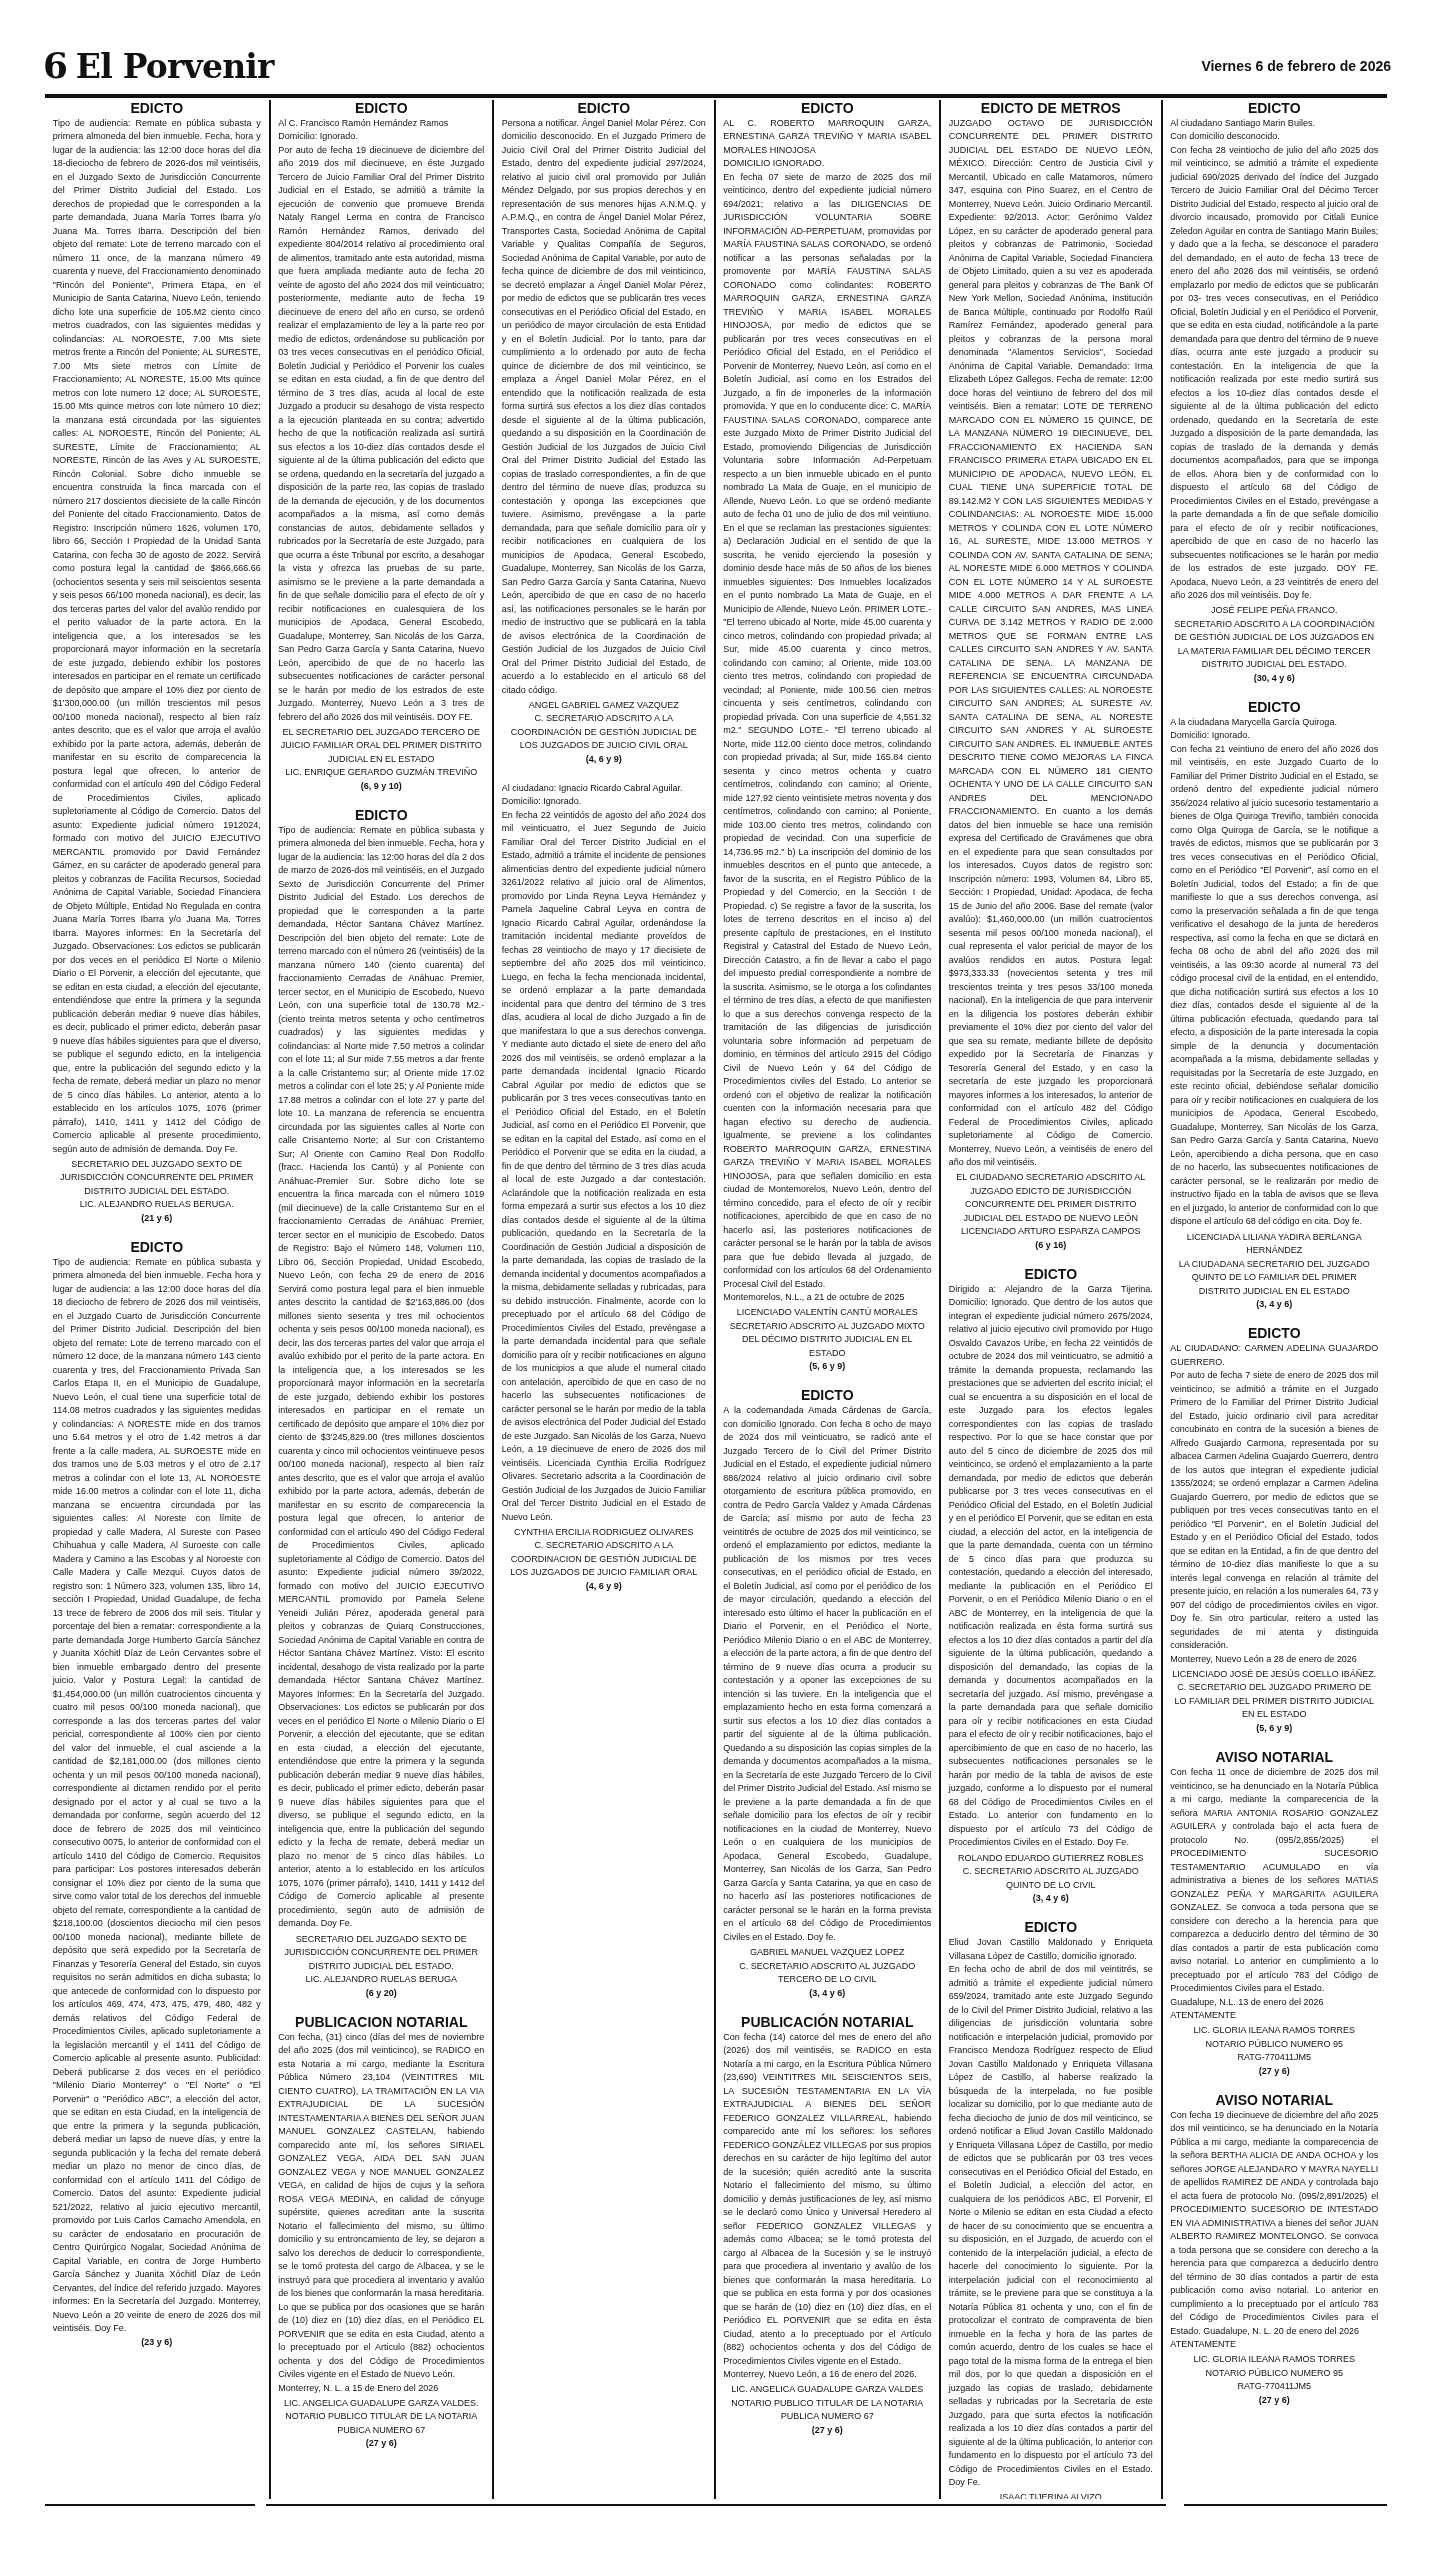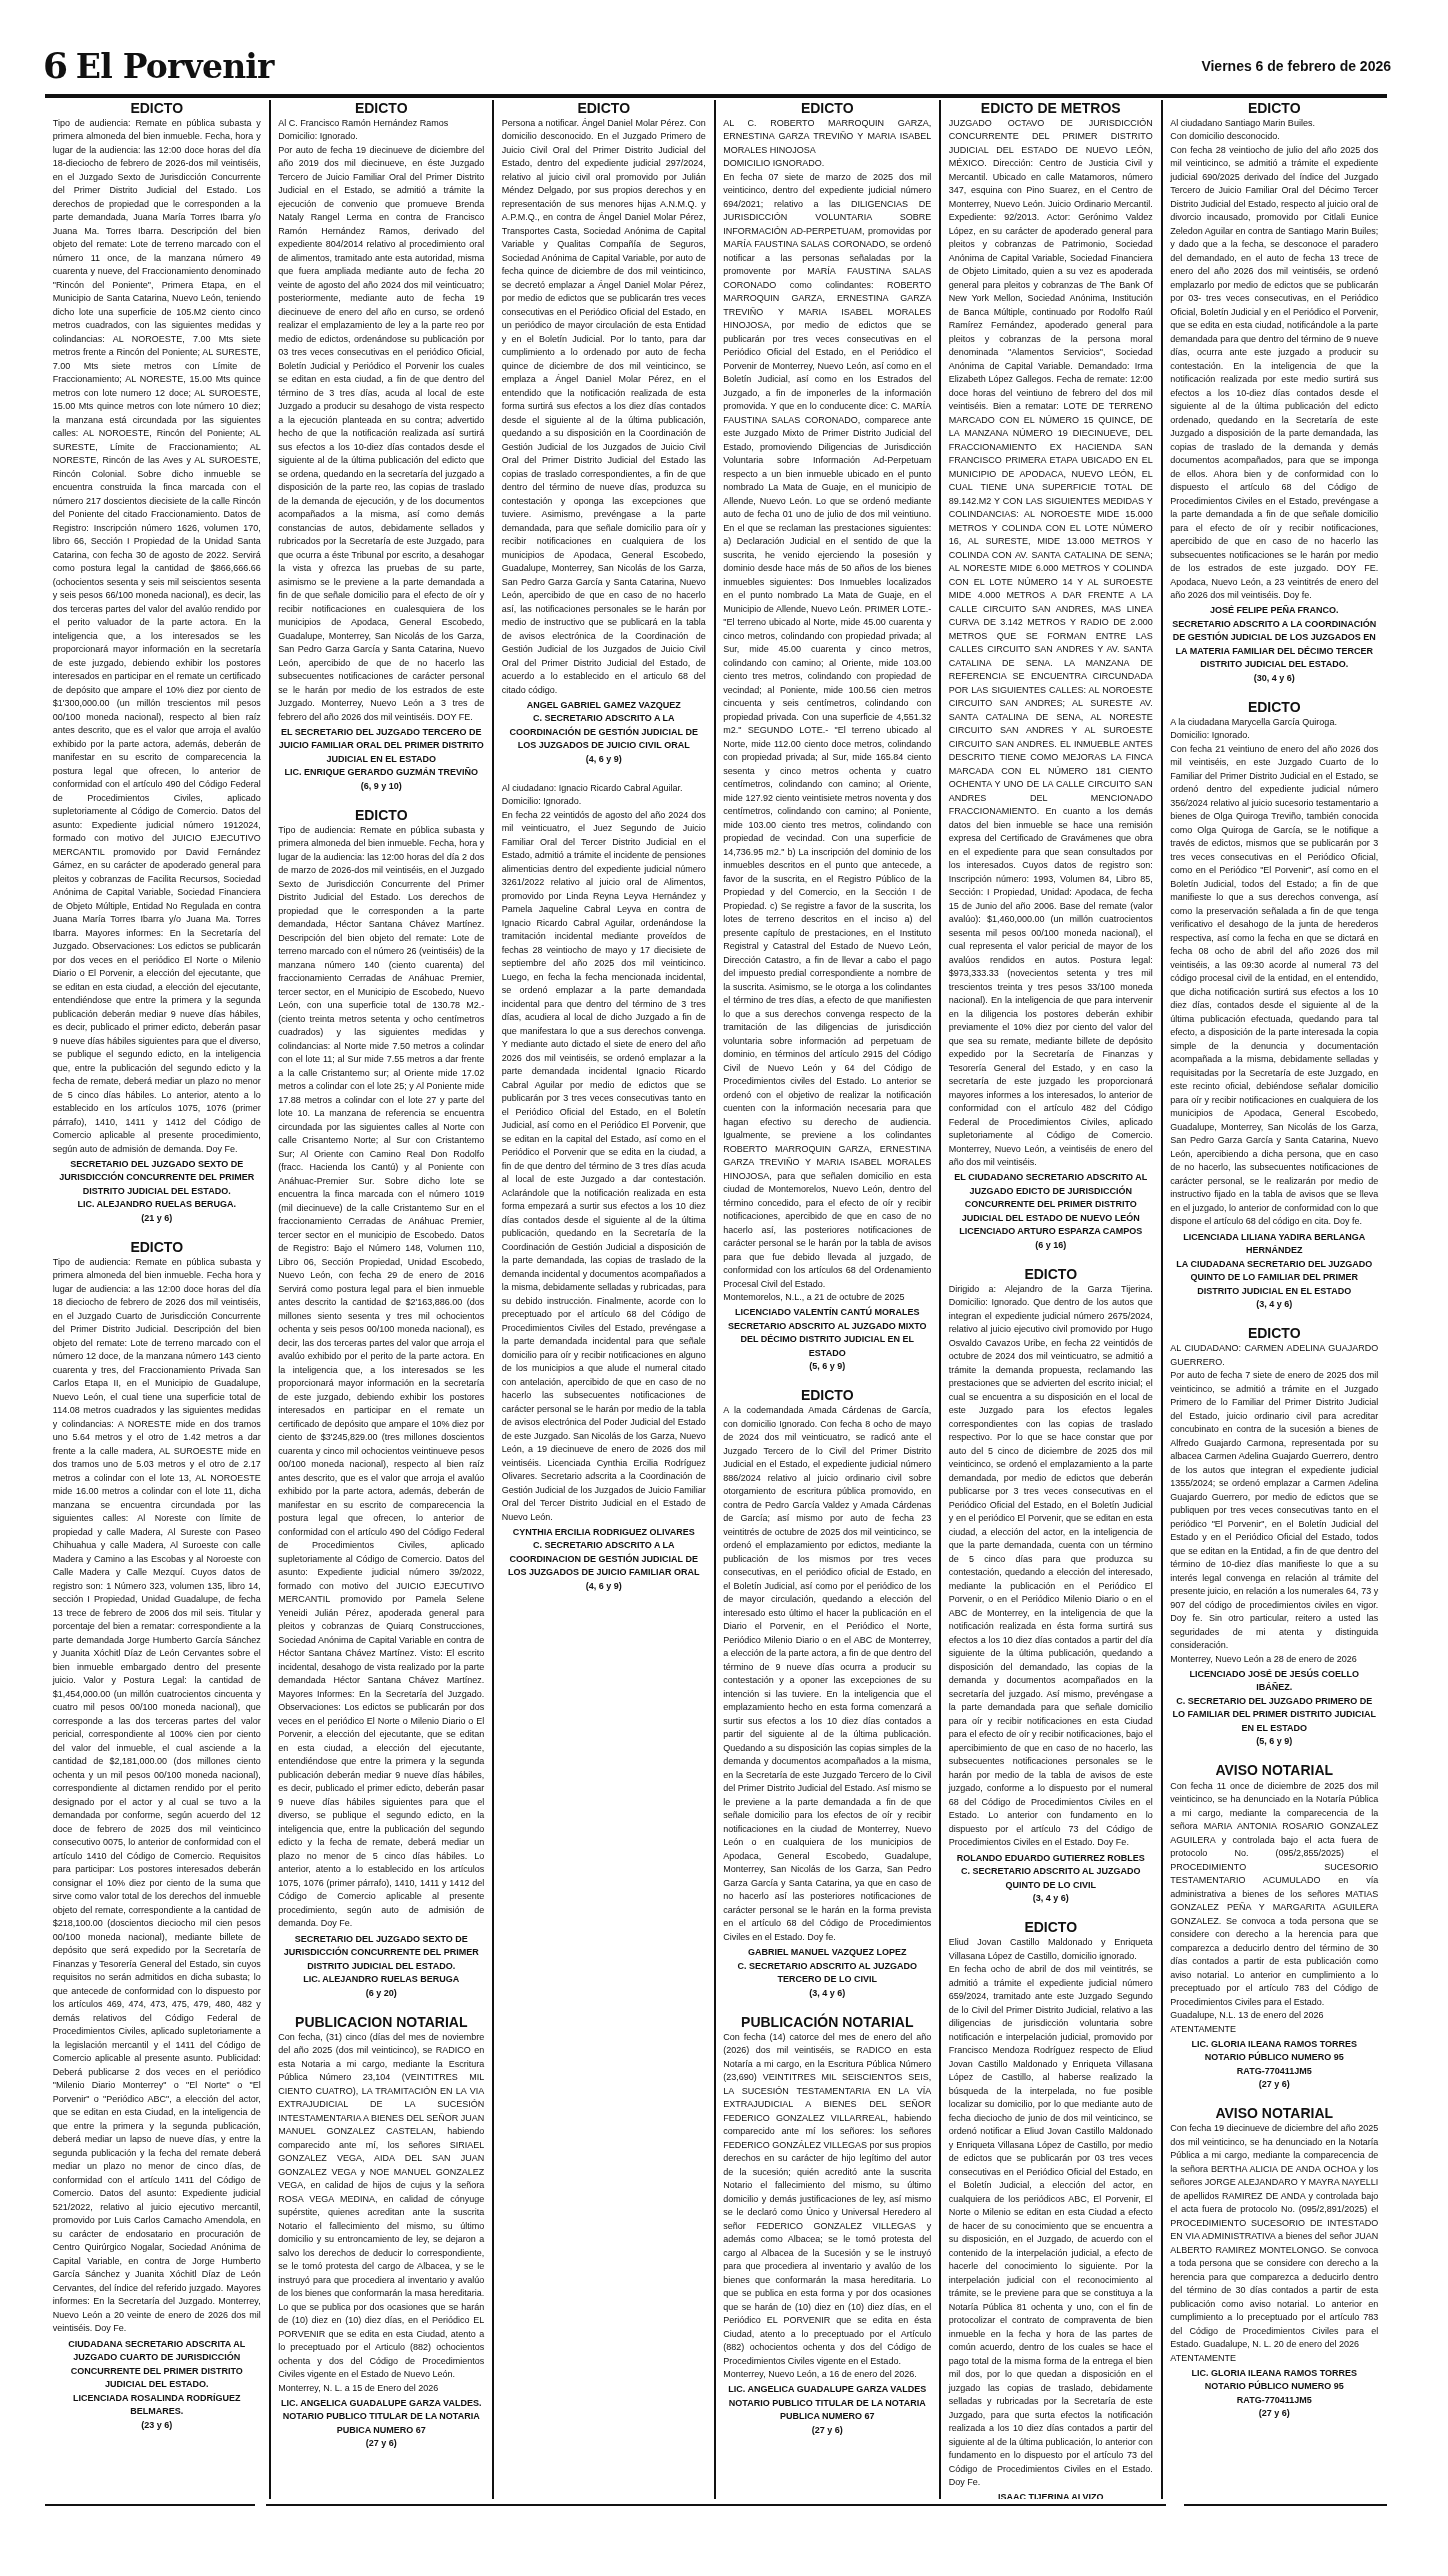--- a/index.html
+++ b/index.html
@@ -12,21 +12,21 @@
   .mast-date { position:absolute; right:0; top:11px; font-weight:bold; font-size:14px; }
   .top-rule { position:absolute; top:94px; left:45px; right:62px; height:3.9px; background:#111; }
   .columns { position:absolute; top:100px; left:45px; width:1341px; height:2399px; display:flex; }
   .col { width:224px; height:100%; box-sizing:border-box; padding:1.6px 7.8px 0 7.8px; overflow:hidden;
          font-size:9px; line-height:13.5px; text-align:justify; }
   .col.boxed { border-left:2.3px solid #111; }
   .col.boxed-r { border-right:2.3px solid #111; }
   .notice { margin-bottom:15.6px; }
   .notice-title { text-align:center; font-weight:bold; font-size:14px; margin-bottom:1.6px; }
   .notice-body { white-space:pre-wrap; }
-  .notice-sign { text-align:center; font-weight:bold; white-space:pre-wrap; margin-top:1.6px; }
+  .notice-sign { text-align:center; font-weight:normal; white-space:pre-wrap; margin-top:1.6px; }
   .notice-dates { text-align:center; font-weight:bold; }
   .bottom-rule { position:absolute; top:2504px; height:2.3px; background:#111; }
 </style>
 </head>
 <body>
 
 <div class="masthead">
   <div class="mast-left">
     <span class="page-num">6</span>
     <span class="paper-name">El Porvenir</span>
@@ -40,22 +40,20 @@
       <div class="notice">
         <div class="notice-title">EDICTO</div>
         <div class="notice-body">Tipo de audiencia: Remate en pública subasta y primera almoneda del bien inmueble. Fecha, hora y lugar de la audiencia: las 12:00 doce horas del día 18-dieciocho de febrero de 2026-dos mil veintiséis, en el Juzgado Sexto de Jurisdicción Concurrente del Primer Distrito Judicial del Estado. Los derechos de propiedad que le corresponden a la parte demandada, Juana María Torres Ibarra y/o Juana Ma. Torres Ibarra. Descripción del bien objeto del remate: Lote de terreno marcado con el número 11 once, de la manzana número 49 cuarenta y nueve, del Fraccionamiento denominado "Rincón del Poniente", Primera Etapa, en el Municipio de Santa Catarina, Nuevo León, teniendo dicho lote una superficie de 105.M2 ciento cinco metros cuadrados, con las siguientes medidas y colindancias: AL NOROESTE, 7.00 Mts siete metros frente a Rincón del Poniente; AL SURESTE, 7.00 Mts siete metros con Límite de Fraccionamiento; AL NORESTE, 15.00 Mts quince metros con lote numero 12 doce; AL SUROESTE, 15.00 Mts quince metros con lote número 10 diez; la manzana está circundada por las siguientes calles: AL NOROESTE, Rincón del Poniente; AL SURESTE, Límite de Fraccionamiento; AL NORESTE, Rincón de las Aves y AL SUROESTE, Rincón Colonial. Sobre dicho inmueble se encuentra construida la finca marcada con el número 217 doscientos diecisiete de la calle Rincón del Poniente del citado Fraccionamiento. Datos de Registro: Inscripción número 1626, volumen 170, libro 66, Sección I Propiedad de la Unidad Santa Catarina, con fecha 30 de agosto de 2022. Servirá como postura legal la cantidad de $866,666.66 (ochocientos sesenta y seis mil seiscientos sesenta y seis pesos 66/100 moneda nacional), es decir, las dos terceras partes del valor del avalúo rendido por el perito valuador de la parte actora. En la inteligencia que, a los interesados se les proporcionará mayor información en la secretaría de este juzgado, debiendo exhibir los postores interesados en participar en el remate un certificado de depósito que ampare el 10% diez por ciento de $1'300,000.00 (un millón trescientos mil pesos 00/100 moneda nacional), respecto al bien raíz antes descrito, que es el valor que arroja el avalúo exhibido por la parte actora, además, deberán de manifestar en su escrito de comparecencia la postura legal que ofrecen, lo anterior de conformidad con el artículo 490 del Código Federal de Procedimientos Civiles, aplicado supletoriamente al Código de Comercio. Datos del asunto: Expediente judicial número 1912024, formado con motivo del JUICIO EJECUTIVO MERCANTIL promovido por David Fernández Gámez, en su carácter de apoderado general para pleitos y cobranzas de Facilita Recursos, Sociedad Anónima de Capital Variable, Sociedad Financiera de Objeto Múltiple, Entidad No Regulada en contra Juana María Torres Ibarra y/o Juana Ma. Torres Ibarra. Mayores informes: En la Secretaría del Juzgado. Observaciones: Los edictos se publicarán por dos veces en el periódico El Norte o Milenio Diario o El Porvenir, a elección del ejecutante, que se editan en esta ciudad, a elección del ejecutante, entendiéndose que entre la primera y la segunda publicación deberán mediar 9 nueve días hábiles, es decir, publicado el primer edicto, deberán pasar 9 nueve días hábiles siguientes para que el diverso, se publique el segundo edicto, en la inteligencia que, entre la publicación del segundo edicto y la fecha de remate, deberá mediar un plazo no menor de 5 cinco días hábiles. Lo anterior, atento a lo establecido en los artículos 1075, 1076 (primer párrafo), 1410, 1411 y 1412 del Código de Comercio aplicable al presente procedimiento, según auto de admisión de demanda. Doy Fe.</div>
         <div class="notice-sign">SECRETARIO DEL JUZGADO SEXTO DE JURISDICCIÓN CONCURRENTE DEL PRIMER DISTRITO JUDICIAL DEL ESTADO.
 LIC. ALEJANDRO RUELAS BERUGA.</div>
         <div class="notice-dates">(21 y 6)</div>
       </div>
       <div class="notice">
         <div class="notice-title">EDICTO</div>
         <div class="notice-body">Tipo de audiencia: Remate en pública subasta y primera almoneda del bien inmueble. Fecha hora y lugar de audiencia: a las 12:00 doce horas del día 18 dieciocho de febrero de 2026 dos mil veintiséis, en el Juzgado Cuarto de Jurisdicción Concurrente del Primer Distrito Judicial. Descripción del bien objeto del remate: Lote de terreno marcado con el número 12 doce, de la manzana número 143 ciento cuarenta y tres, del Fraccionamiento Privada San Carlos Etapa II, en el Municipio de Guadalupe, Nuevo León, el cual tiene una superficie total de 114.08 metros cuadrados y las siguientes medidas y colindancias: A NORESTE mide en dos tramos uno 5.64 metros y el otro de 1.42 metros a dar frente a la calle madera, AL SUROESTE mide en dos tramos uno de 5.03 metros y el otro de 2.17 metros a colindar con el lote 13, AL NOROESTE mide 16.00 metros a colindar con el lote 11, dicha manzana se encuentra circundada por las siguientes calles: Al Noreste con límite de propiedad y calle Madera, Al Sureste con Paseo Chihuahua y calle Madera, Al Suroeste con calle Madera y Camino a las Escobas y al Noroeste con Calle Madera y Calle Mezquí. Cuyos datos de registro son: 1 Número 323, volumen 135, libro 14, sección I Propiedad, Unidad Guadalupe, de fecha 13 trece de febrero de 2006 dos mil seis. Titular y porcentaje del bien a rematar: correspondiente a la parte demandada Jorge Humberto García Sánchez y Juanita Xóchitl Díaz de León Cervantes sobre el bien inmueble embargado dentro del presente juicio. Valor y Postura Legal: la cantidad de $1,454,000.00 (un millón cuatrocientos cincuenta y cuatro mil pesos 00/100 moneda nacional), que corresponde a las dos terceras partes del valor pericial, correspondiente al 100% cien por ciento del valor del inmueble, el cual asciende a la cantidad de $2,181,000.00 (dos millones ciento ochenta y un mil pesos 00/100 moneda nacional), correspondiente al dictamen rendido por el perito designado por el actor y al cual se tuvo a la demandada por conforme, según acuerdo del 12 doce de febrero de 2025 dos mil veinticinco consecutivo 0075, lo anterior de conformidad con el artículo 1410 del Código de Comercio. Requisitos para participar: Los postores interesados deberán consignar el 10% diez por ciento de la suma que sirve como valor total de los derechos del inmueble objeto del remate, correspondiente a la cantidad de $218,100.00 (doscientos dieciocho mil cien pesos 00/100 moneda nacional), mediante billete de depósito que será expedido por la Secretaría de Finanzas y Tesorería General del Estado, sin cuyos requisitos no serán admitidos en dicha subasta; lo que antecede de conformidad con lo dispuesto por los artículos 469, 474, 473, 475, 479, 480, 482 y demás relativos del Código Federal de Procedimientos Civiles, aplicado supletoriamente a la legislación mercantil y el 1411 del Código de Comercio aplicable al presente asunto. Publicidad: Deberá publicarse 2 dos veces en el periódico "Milenio Diario Monterrey" o "El Norte" o "El Porvenir" o "Periódico ABC", a elección del actor, que se editan en esta Ciudad, en la inteligencia de que entre la primera y la segunda publicación, deberá mediar un lapso de nueve días, y entre la segunda publicación y la fecha del remate deberá mediar un plazo no menor de cinco días, de conformidad con el artículo 1411 del Código de Comercio. Datos del asunto: Expediente judicial 521/2022, relativo al juicio ejecutivo mercantil, promovido por Luis Carlos Camacho Amendola, en su carácter de endosatario en procuración de Centro Quirúrgico Nogalar, Sociedad Anónima de Capital Variable, en contra de Jorge Humberto García Sánchez y Juanita Xóchitl Díaz de León Cervantes, del índice del referido juzgado. Mayores informes: En la Secretaría del Juzgado. Monterrey, Nuevo León a 20 veinte de enero de 2026 dos mil veintiséis. Doy Fe.</div>
-        <div class="notice-sign">CIUDADANA SECRETARIO ADSCRITA AL JUZGADO CUARTO DE JURISDICCIÓN CONCURRENTE DEL PRIMER DISTRITO JUDICIAL DEL ESTADO.
-LICENCIADA ROSALINDA RODRÍGUEZ BELMARES.</div>
         <div class="notice-dates">(23 y 6)</div>
       </div>
     </div>
   <div class="col boxed">
       <div class="notice">
         <div class="notice-title">EDICTO</div>
         <div class="notice-body">Al C. Francisco Ramón Hernández Ramos
 Domicilio: Ignorado.
 Por auto de fecha 19 diecinueve de diciembre del año 2019 dos mil diecinueve, en éste Juzgado Tercero de Juicio Familiar Oral del Primer Distrito Judicial en el Estado, se admitió a trámite la ejecución de convenio que promueve Brenda Nataly Rangel Lerma en contra de Francisco Ramón Hernández Ramos, derivado del expediente 804/2014 relativo al procedimiento oral de alimentos, tramitado ante esta autoridad, misma que fuera ampliada mediante auto de fecha 20 veinte de agosto del año 2024 dos mil veinticuatro; posteriormente, mediante auto de fecha 19 diecinueve de enero del año en curso, se ordenó realizar el emplazamiento de ley a la parte reo por medio de edictos, ordenándose su publicación por 03 tres veces consecutivas en el periódico Oficial, Boletín Judicial y Periódico el Porvenir los cuales se editan en esta ciudad, a fin de que dentro del término de 3 tres días, acuda al local de este Juzgado a producir su desahogo de vista respecto a la ejecución planteada en su contra; advertido hecho de que la notificación realizada así surtirá sus efectos a los 10-diez días contados desde el siguiente al de la última publicación del edicto que se ordena, quedando en la secretaría del juzgado a disposición de la parte reo, las copias de traslado de la demanda de ejecución, y de los documentos acompañados a la misma, así como demás constancias de autos, debidamente sellados y rubricados por la Secretaría de este Juzgado, para que ocurra a éste Tribunal por escrito, a desahogar la vista y ofrezca las pruebas de su parte, asimismo se le previene a la parte demandada a fin de que señale domicilio para el efecto de oír y recibir notificaciones en cualesquiera de los municipios de Apodaca, General Escobedo, Guadalupe, Monterrey, San Nicolás de los Garza, San Pedro Garza García y Santa Catarina, Nuevo León, apercibido de que de no hacerlo las subsecuentes notificaciones de carácter personal se le harán por medio de los estrados de este Juzgado. Monterrey, Nuevo León a 3 tres de febrero del año 2026 dos mil veintiséis. DOY FE.</div>
         <div class="notice-sign">EL SECRETARIO DEL JUZGADO TERCERO DE JUICIO FAMILIAR ORAL DEL PRIMER DISTRITO JUDICIAL EN EL ESTADO

